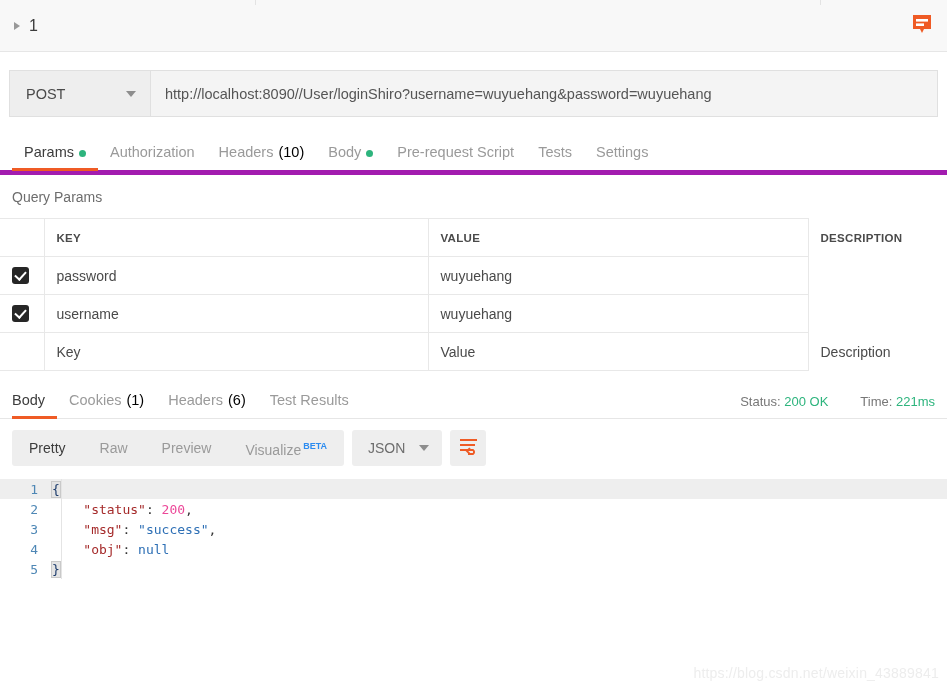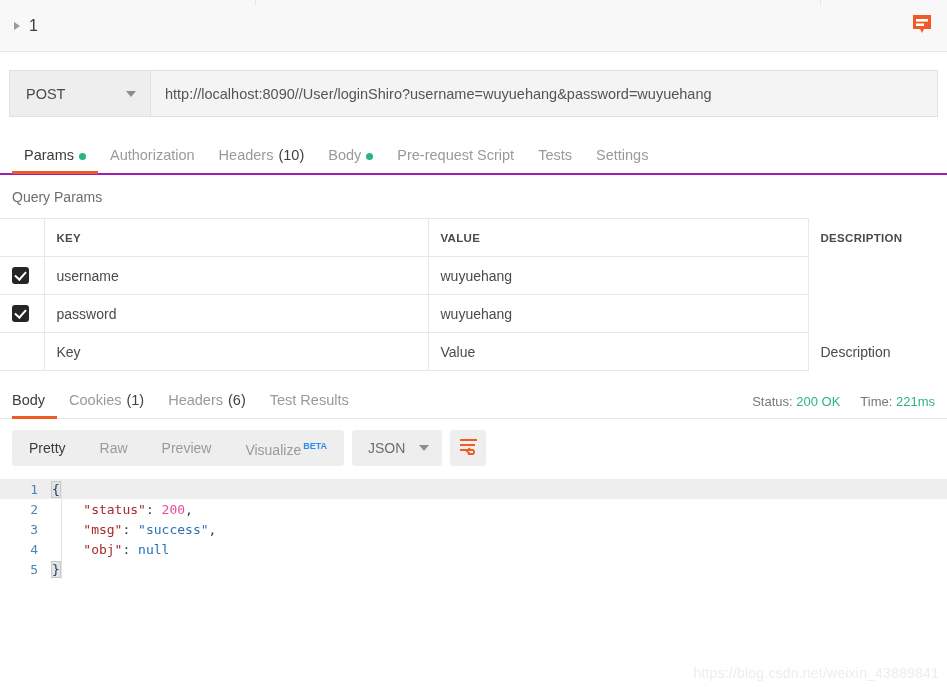--- a/index.html
+++ b/index.html
@@ -64,38 +64,38 @@
     font-size: 14.5px; color: #555555;
     overflow: hidden; white-space: nowrap;
   }
 
   
   .req-tabs {
     display: flex; align-items: flex-end;
     height: 40px;
     margin: 18px 0 0 0;
     padding: 0 12px;
-    border-bottom: 2px solid #a21caf;
+    border-bottom: 5px solid #a21caf;
     position: relative;
   }
   .rtab {
     font-size: 14.5px; color: #9a9a9a;
     padding: 0 12px 10px 12px;
     position: relative;
     white-space: nowrap;
     display: flex; align-items: baseline; gap: 5px;
   }
   .rtab.active { color: #3c3c3c; }
   .rtab.active::after {
     content: ""; position: absolute;
     left: 0; right: 0; bottom: -1px; height: 3px;
     background: #ef5b25;
   }
   .dot { width: 7px; height: 7px; border-radius: 50%; background: #2db47d; display: inline-block; }
-  .cnt { color: #404040; }
+  .cnt { color: #000000; }
 
   
   .qp-label {
     font-size: 14px; color: #6d6d6d;
     padding: 14px 0 13px 12px;
   }
   table.params {
     width: 776px;
     border-collapse: collapse;
     table-layout: fixed;
@@ -132,21 +132,21 @@
   .ph { color: #b4b4b4; }
 
   
   .resp-head {
     display: flex; align-items: flex-end; justify-content: space-between;
     height: 40px; margin-top: 8px;
     padding: 0 12px;
     border-bottom: 1px solid #e6e6e6;
   }
   .resp-tabs { display: flex; align-items: flex-end; }
-  .status-wrap { display: flex; gap: 20px; padding-bottom: 9px; font-size: 13px; color: #777777; }
+  .status-wrap { display: flex; gap: 32px; padding-bottom: 9px; font-size: 13px; color: #777777; }
   .status-val { color: #2db47d; }
 
   
   .body-toolbar {
     display: flex; align-items: center; gap: 8px;
     padding: 11px 12px 11px 12px;
   }
   .seg {
     background: #eeeeee; border-radius: 3px;
     display: flex; align-items: center; height: 36px; text-align: center;
@@ -269,27 +269,27 @@
     <tr>
       <th></th>
       <th>KEY</th>
       <th>VALUE</th>
       <th>DESCRIPTION</th>
     </tr>
   </thead>
   <tbody id="params-body">
       <tr>
         <td class="chkcell"><span class="chkbox"></span></td>
-        <td>username</td>
+        <td>password</td>
         <td>wuyuehang</td>
         <td></td>
       </tr>
       <tr>
         <td class="chkcell"><span class="chkbox"></span></td>
-        <td>password</td>
+        <td>username</td>
         <td>wuyuehang</td>
         <td></td>
       </tr>
       <tr>
         <td class="chkcell"></td>
         <td class="ph">Key</td>
         <td class="ph">Value</td>
         <td class="ph">Description</td>
       </tr>
     </tbody>

